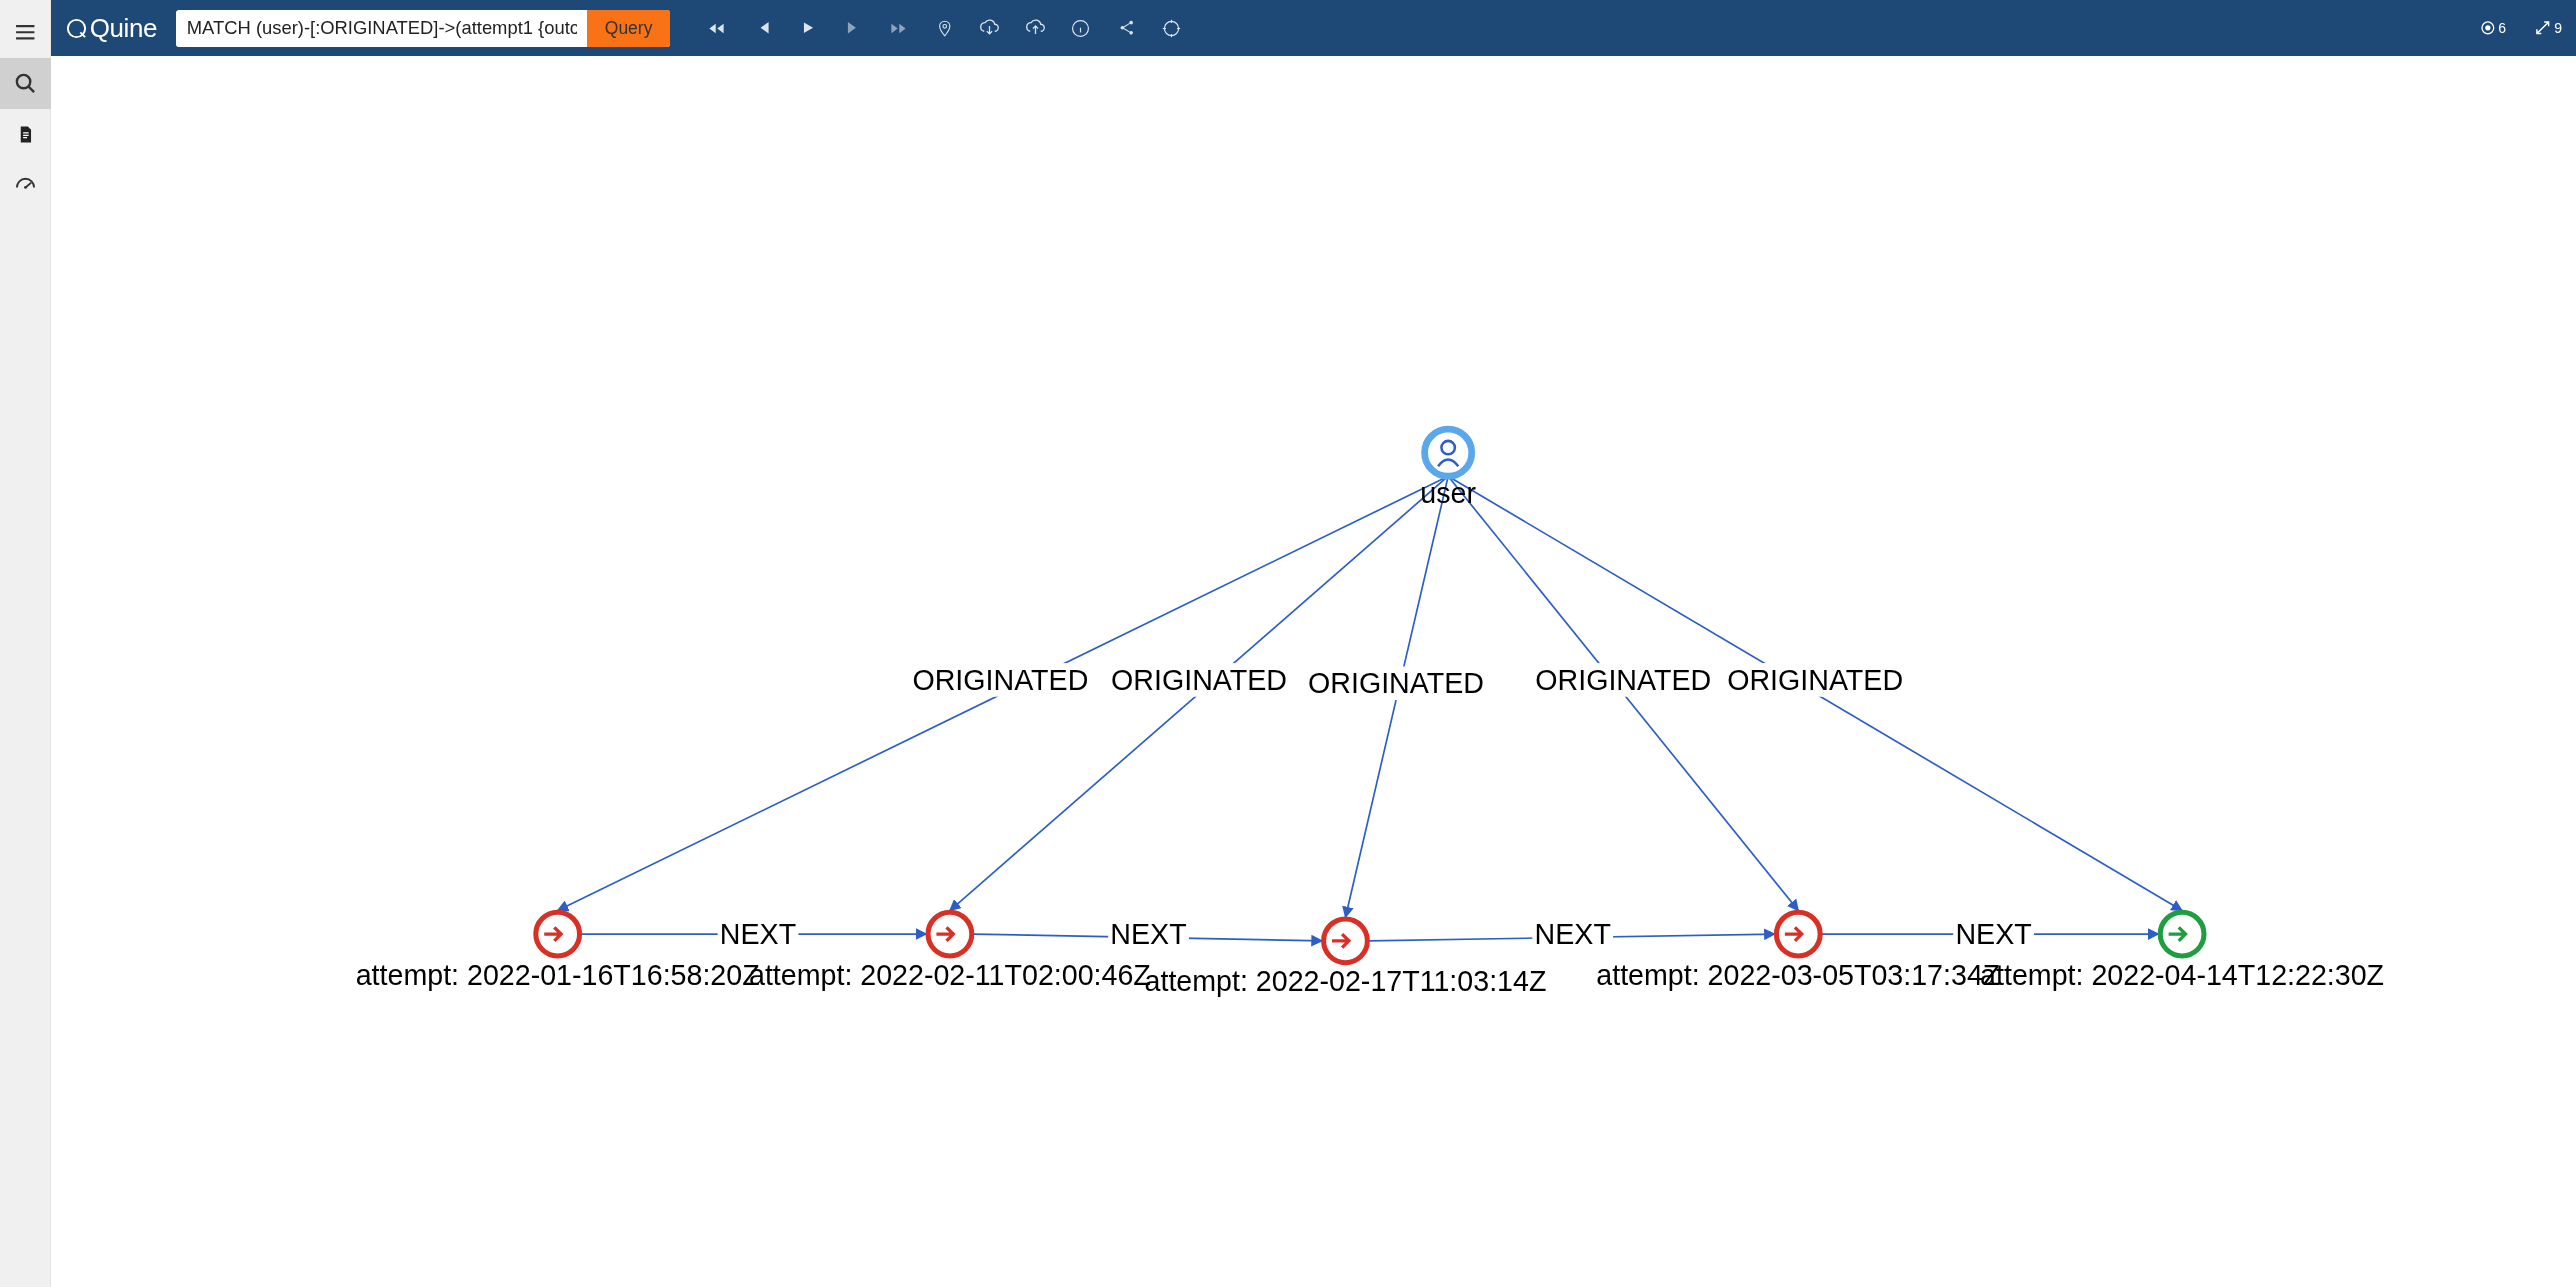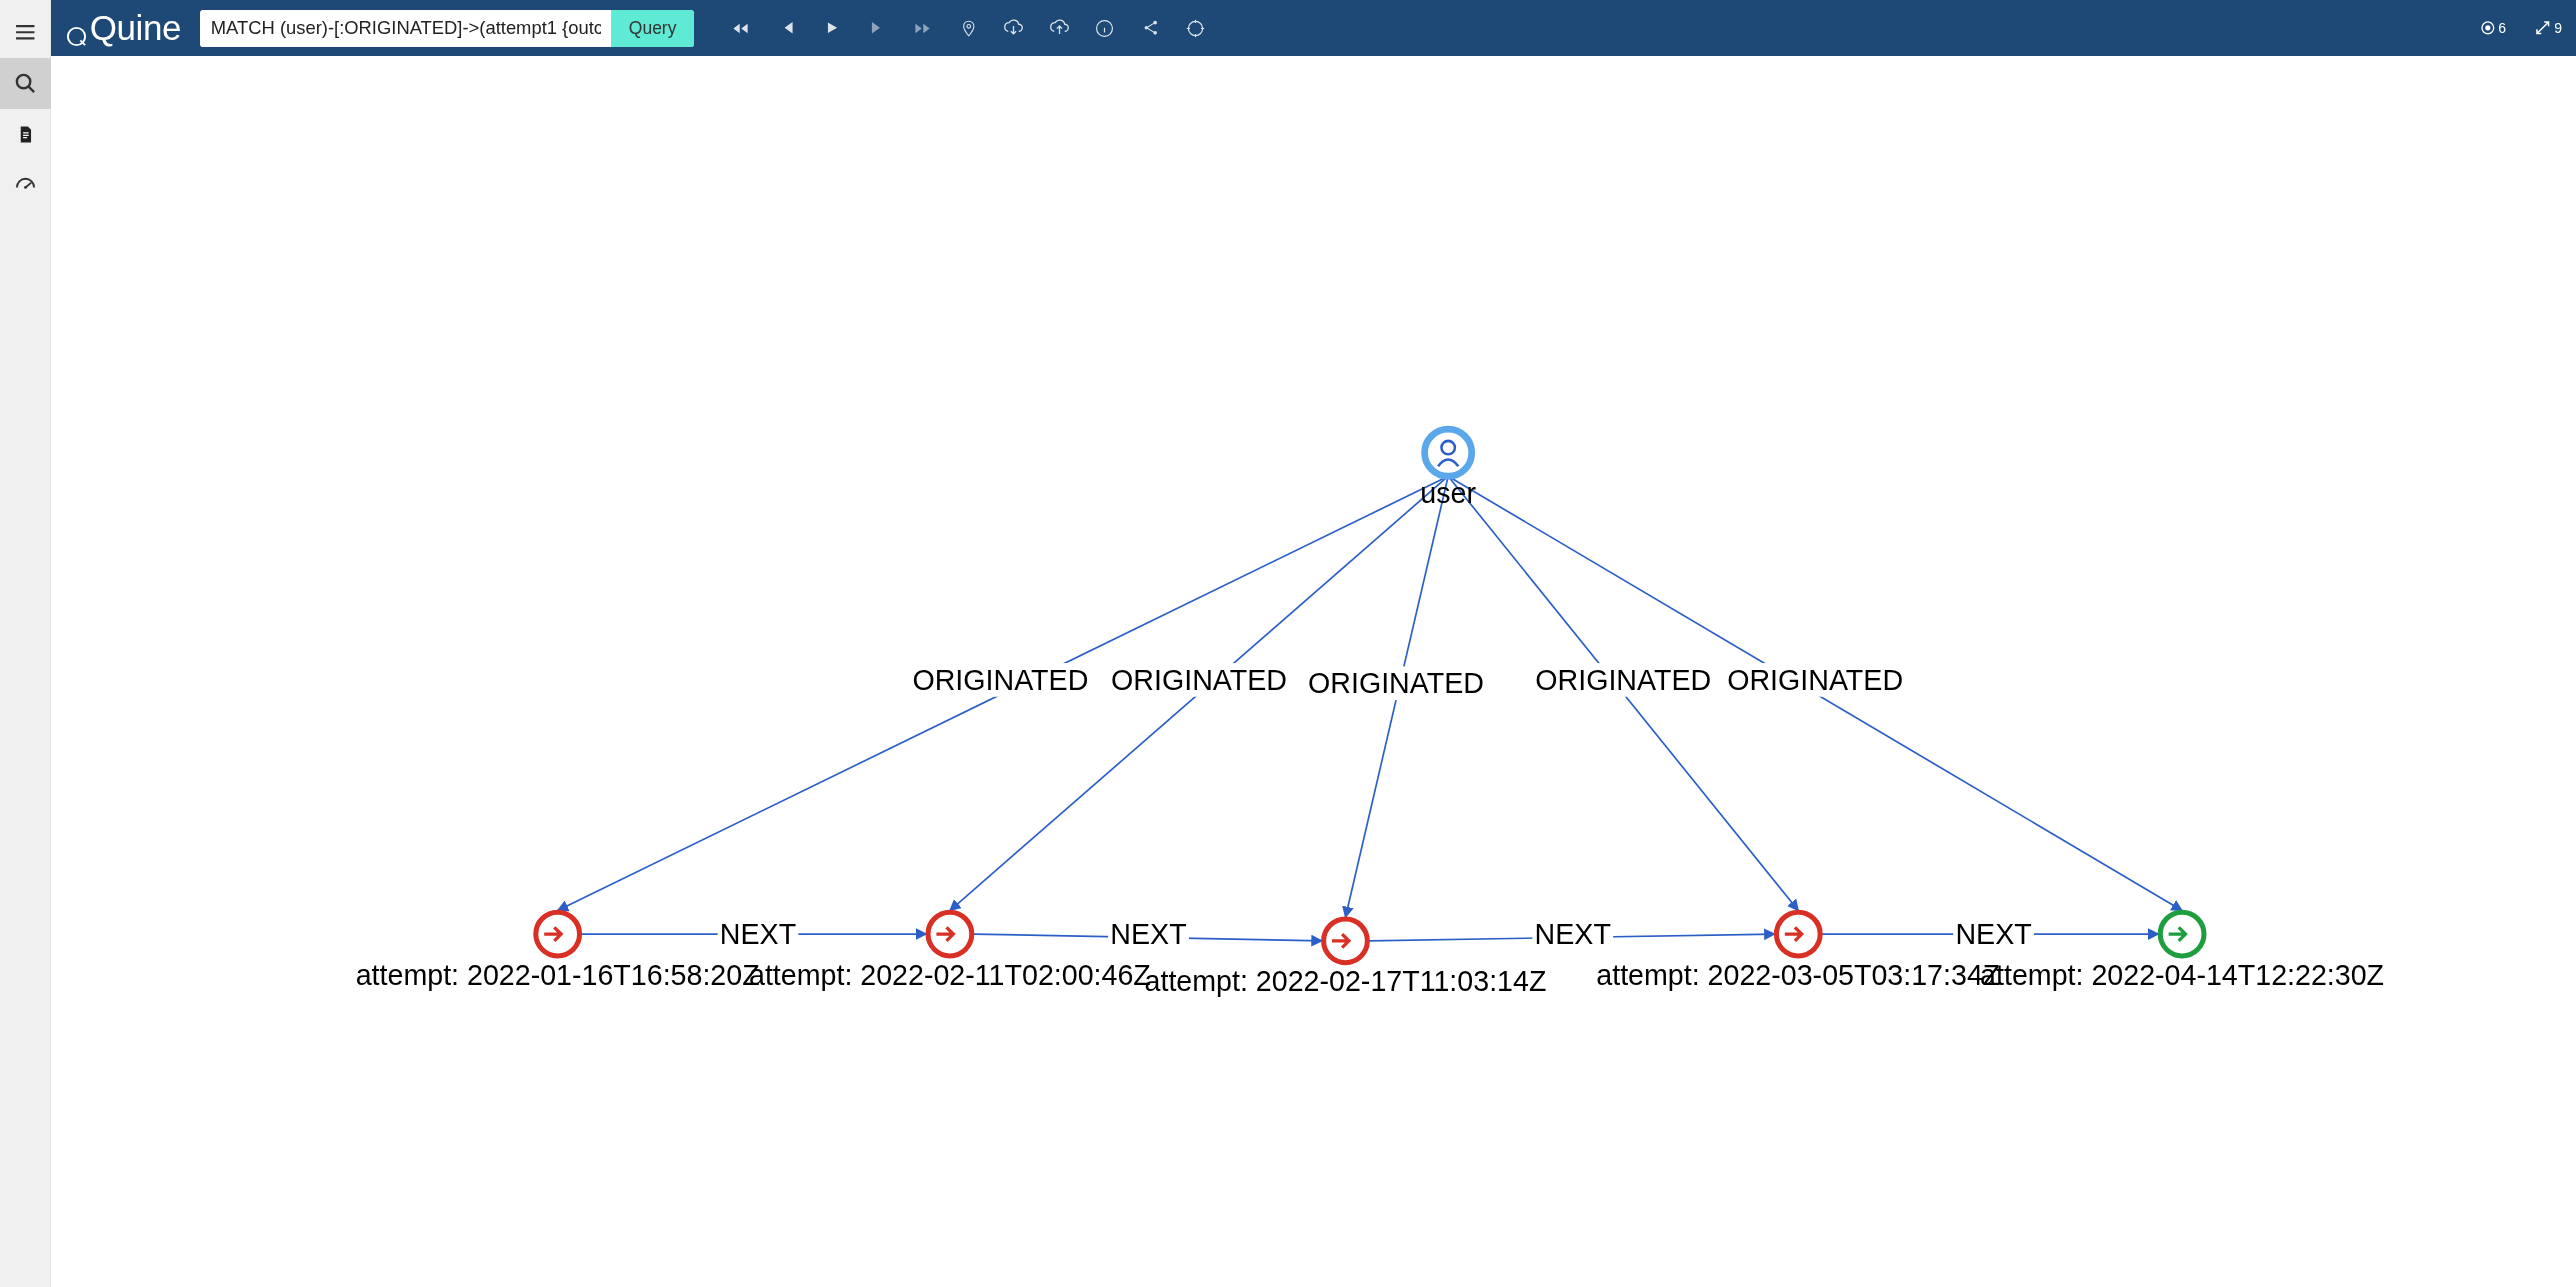--- a/index.html
+++ b/index.html
@@ -35,47 +35,47 @@
   
   .topbar {
     height: 56px;
     background: #1e4976;
     display: flex;
     align-items: center;
     padding: 0 14px;
     gap: 10.5px;
   }
   .logo {
-    font-size: 35px;
+    font-size: 26px;
     font-weight: 400;
     color: #fff;
     letter-spacing: -0.4px;
     margin-right: 8.7px;
     display: flex;
-    align-items: flex-end;
+    align-items: center;
   }
   .query-wrap {
     display: flex;
     align-items: stretch;
     height: 37px;
     background: #fff;
     border-radius: 3.5px;
     overflow: hidden;
   }
   .query-input {
     width: 411px;
     border: none;
     outline: none;
     padding: 0 10.5px;
     font-size: 18.4px;
     color: #222;
     background: #fff;
   }
   .query-btn {
-    background: #5eead4;
+    background: #f97316;
     border: none;
     padding: 0 17.5px;
     font-size: 17.5px;
     color: #333;
     cursor: pointer;
   }
   .tb-icons {
     display: flex;
     align-items: center;
     gap: 24.5px;

